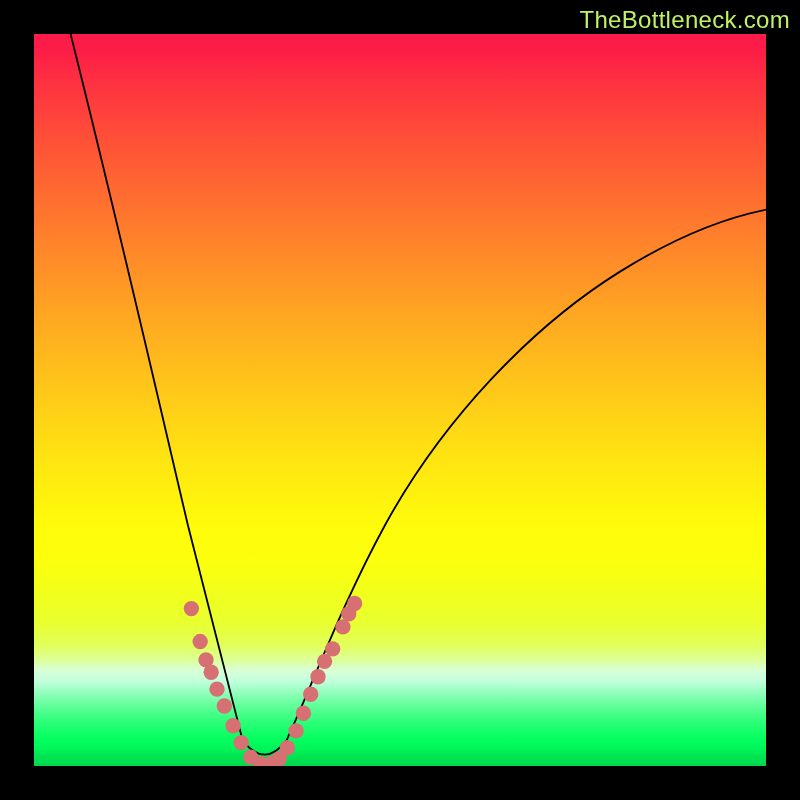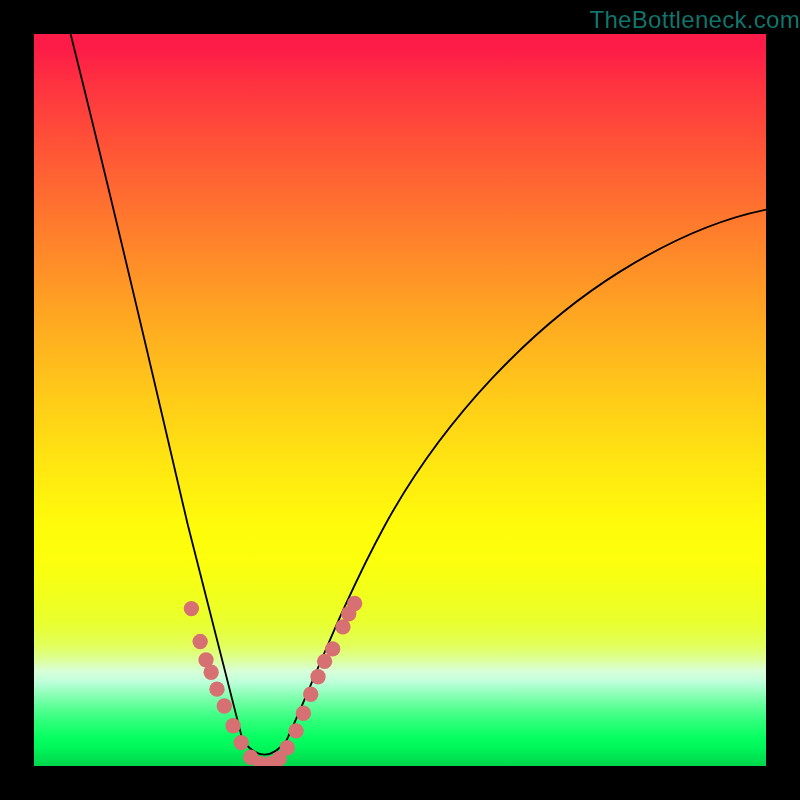--- a/index.html
+++ b/index.html
@@ -47,22 +47,22 @@
       #2cff78 94%,
       #08ff62 96%,
       #00f75a 97.5%,
       #00e552 98.7%,
       #00d74c 100%
     );
   }
   .watermark {
     position: absolute;
     top: 6px;
-    right: 0;
-    color: #0f766e;
+    right: 10px;
+    color: #bef264;
     font-size: 24px;
     letter-spacing: 0.3px;
     font-family: Arial, Helvetica, sans-serif;
   }
   svg.curve {
     position: absolute;
     top: 0;
     left: 0;
   }
 </style>

